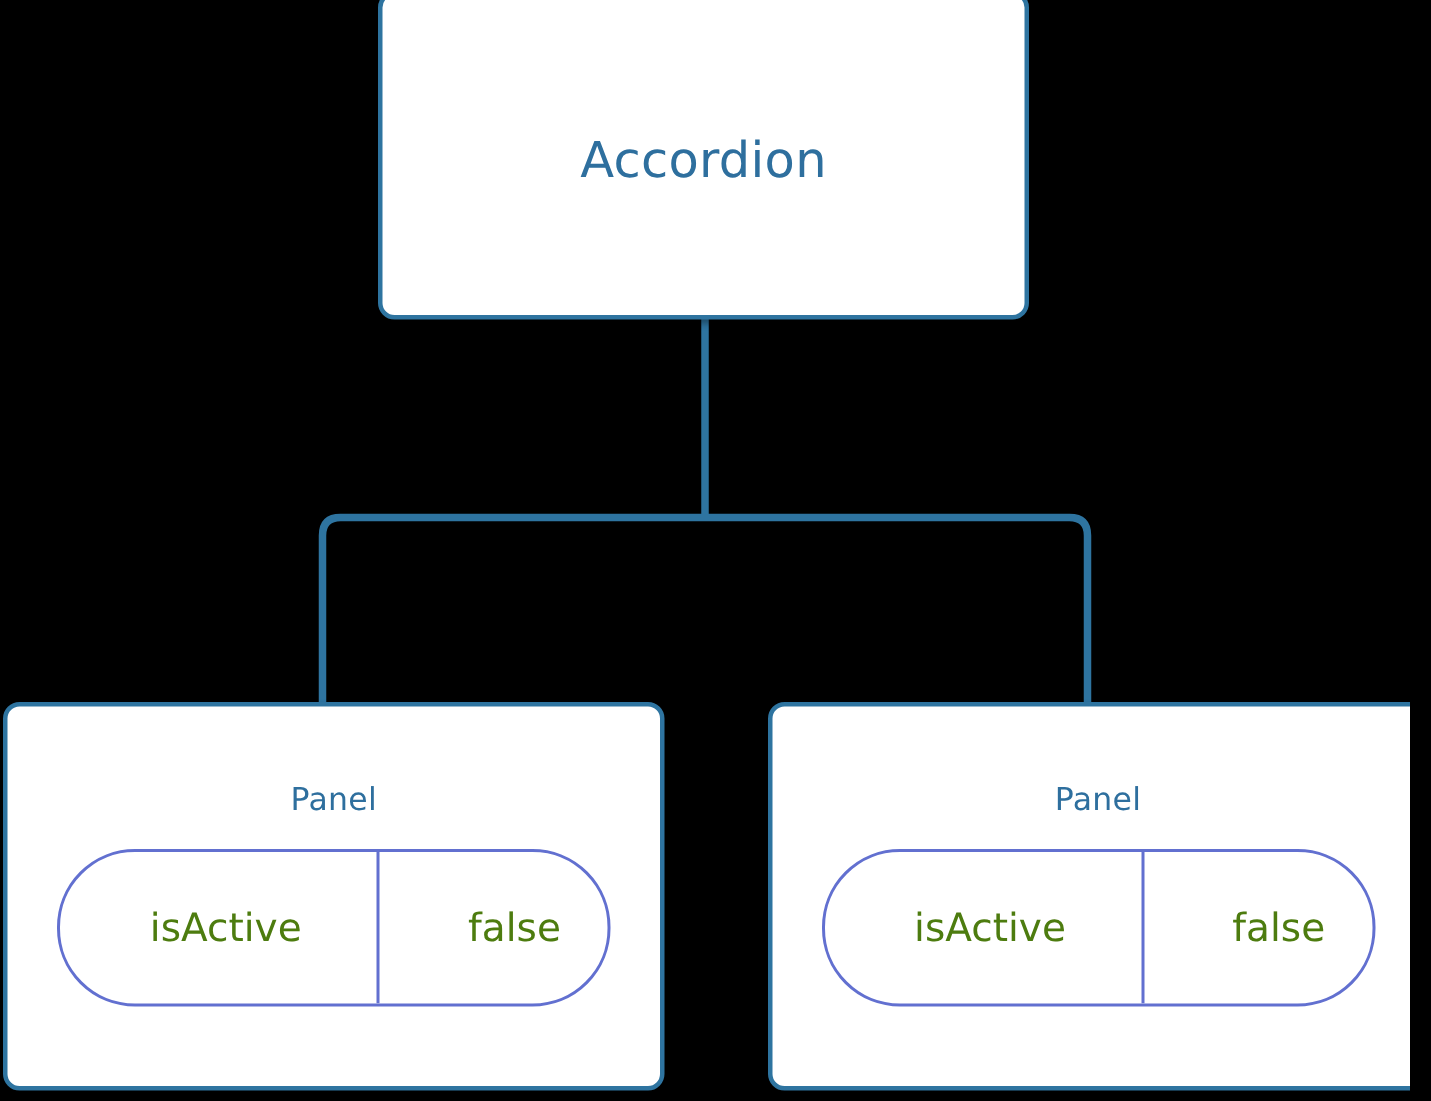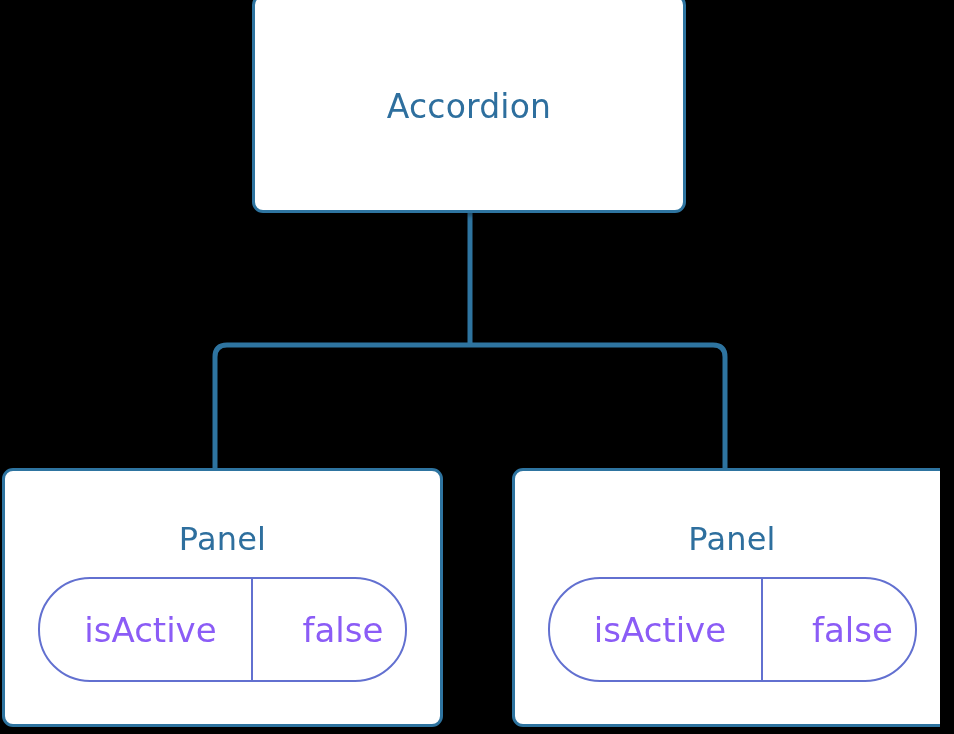--- a/index.html
+++ b/index.html
@@ -55,21 +55,21 @@
 
   .node-leaf-right {
     left: 512px;
     top: 468px;
     width: 440px;
     height: 259px;
   }
 
   .node-title {
     color: #2e6f9e;
-    font-size: 32px;
+    font-size: 21px;
     line-height: 1;
     letter-spacing: 0.2px;
     white-space: nowrap;
   }
 
   .node-root .node-title {
     font-size: 33px;
     margin-top: 6px;
   }
 
@@ -86,22 +86,22 @@
     height: 101px;
     border: 2px solid #6270d0;
     border-radius: 52px;
     background: transparent;
     overflow: hidden;
   }
   .pill-cell {
     display: flex;
     align-items: center;
     justify-content: center;
-    color: #8b5cf6;
-    font-size: 34px;
+    color: #4d7c0f;
+    font-size: 26px;
     line-height: 1;
     white-space: nowrap;
     box-sizing: border-box;
   }
   .pill-key {
     width: 211px;
     padding-left: 10px;
   }
   .pill-sep {
     width: 2px;

